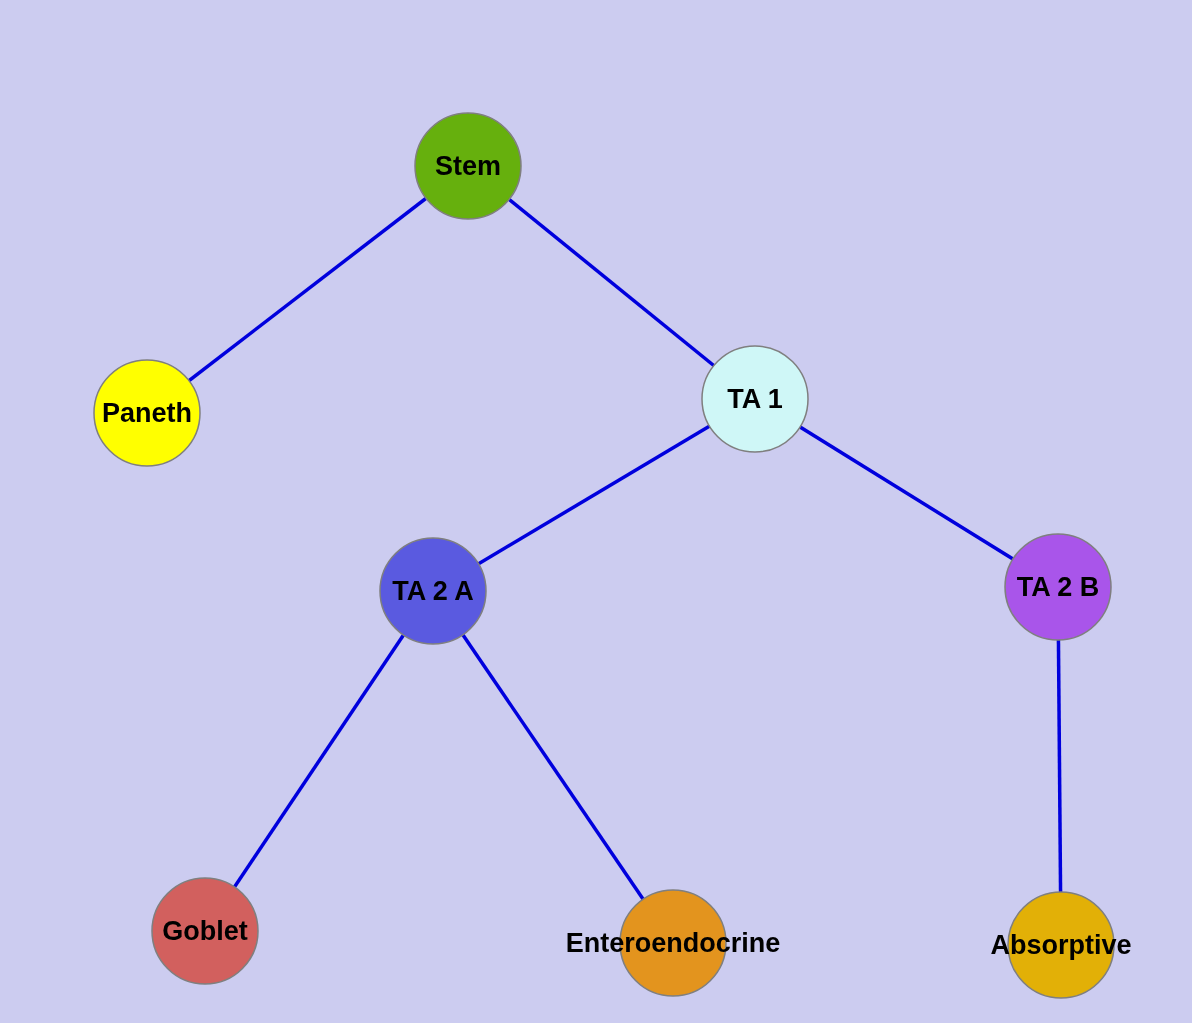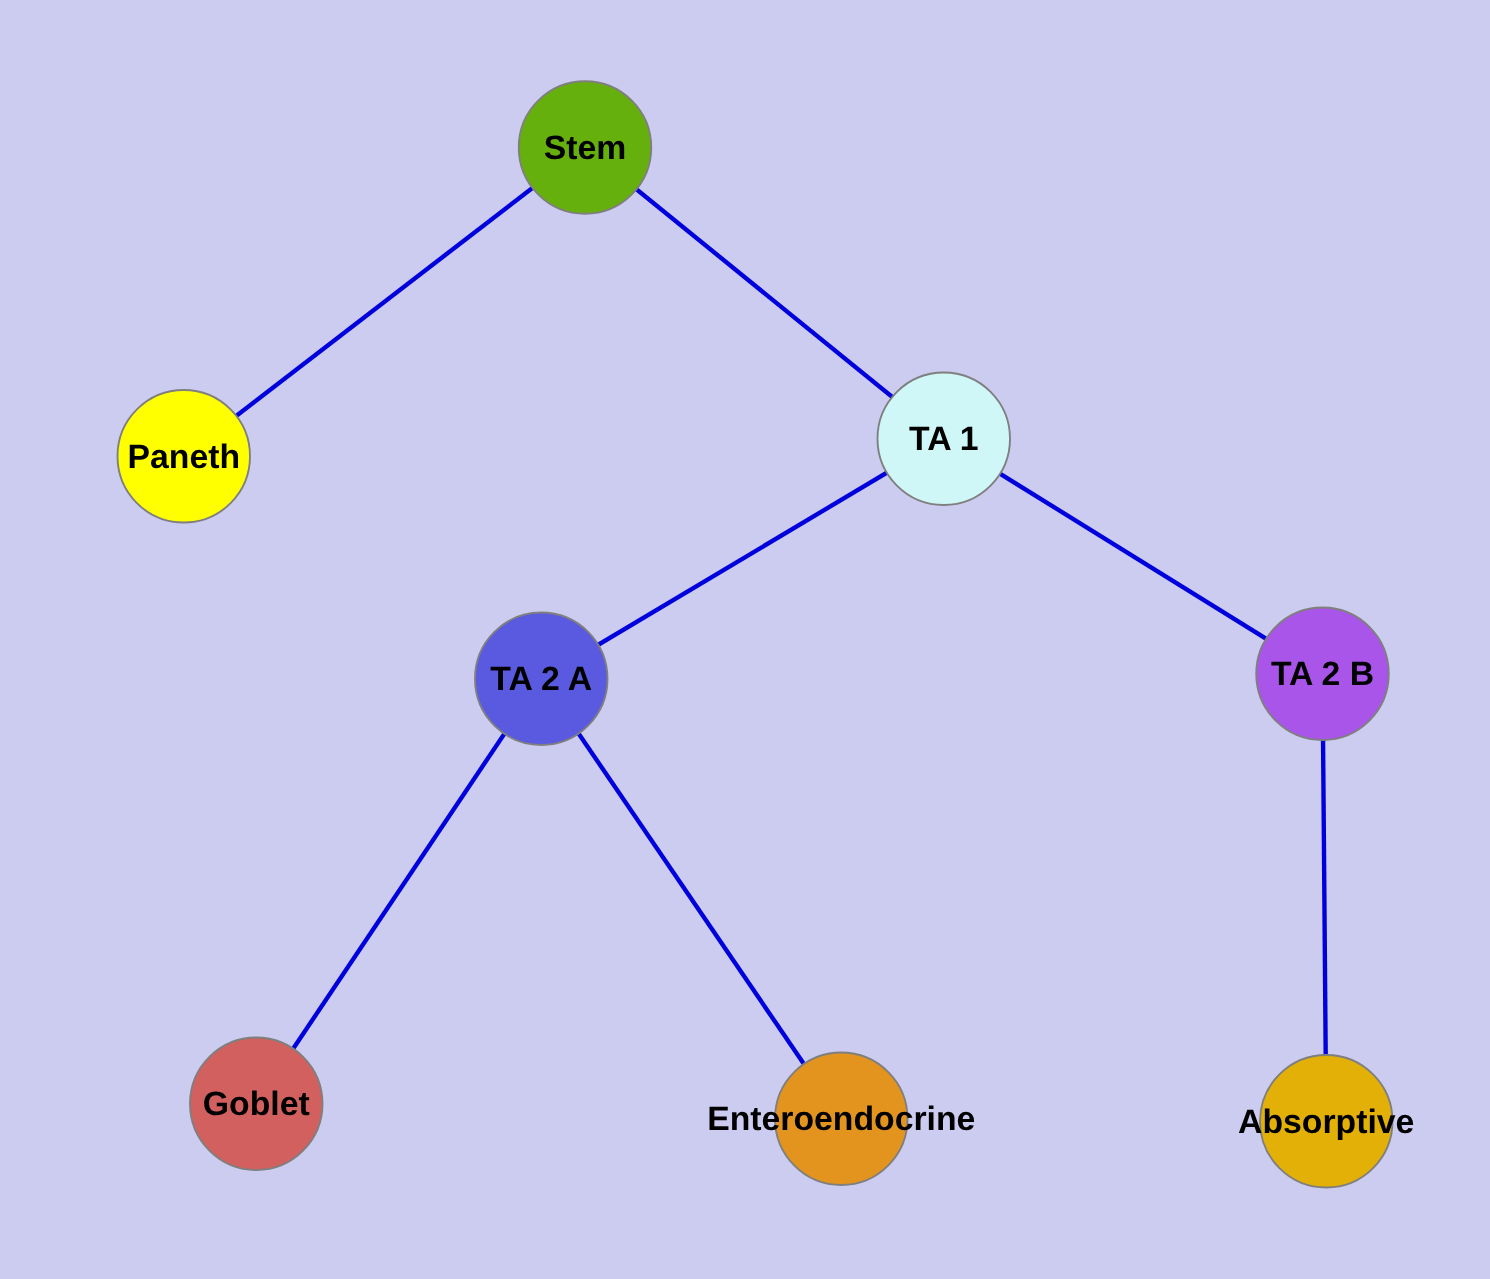--- a/index.html
+++ b/index.html
@@ -7,20 +7,21 @@
     padding: 0;
     width: 100%;
     height: 100%;
     overflow: hidden;
     font-family: "Liberation Sans", sans-serif;
   }
   .graph-canvas {
     width: 1192px;
     height: 771px;
     position: relative;
+    margin-top: 48px;
   }
   svg {
     display: block;
     width: 1192px;
     height: 1023px;
   }
   text {
     font-family: "Liberation Sans", sans-serif;
     font-weight: bold;
     user-select: none;

